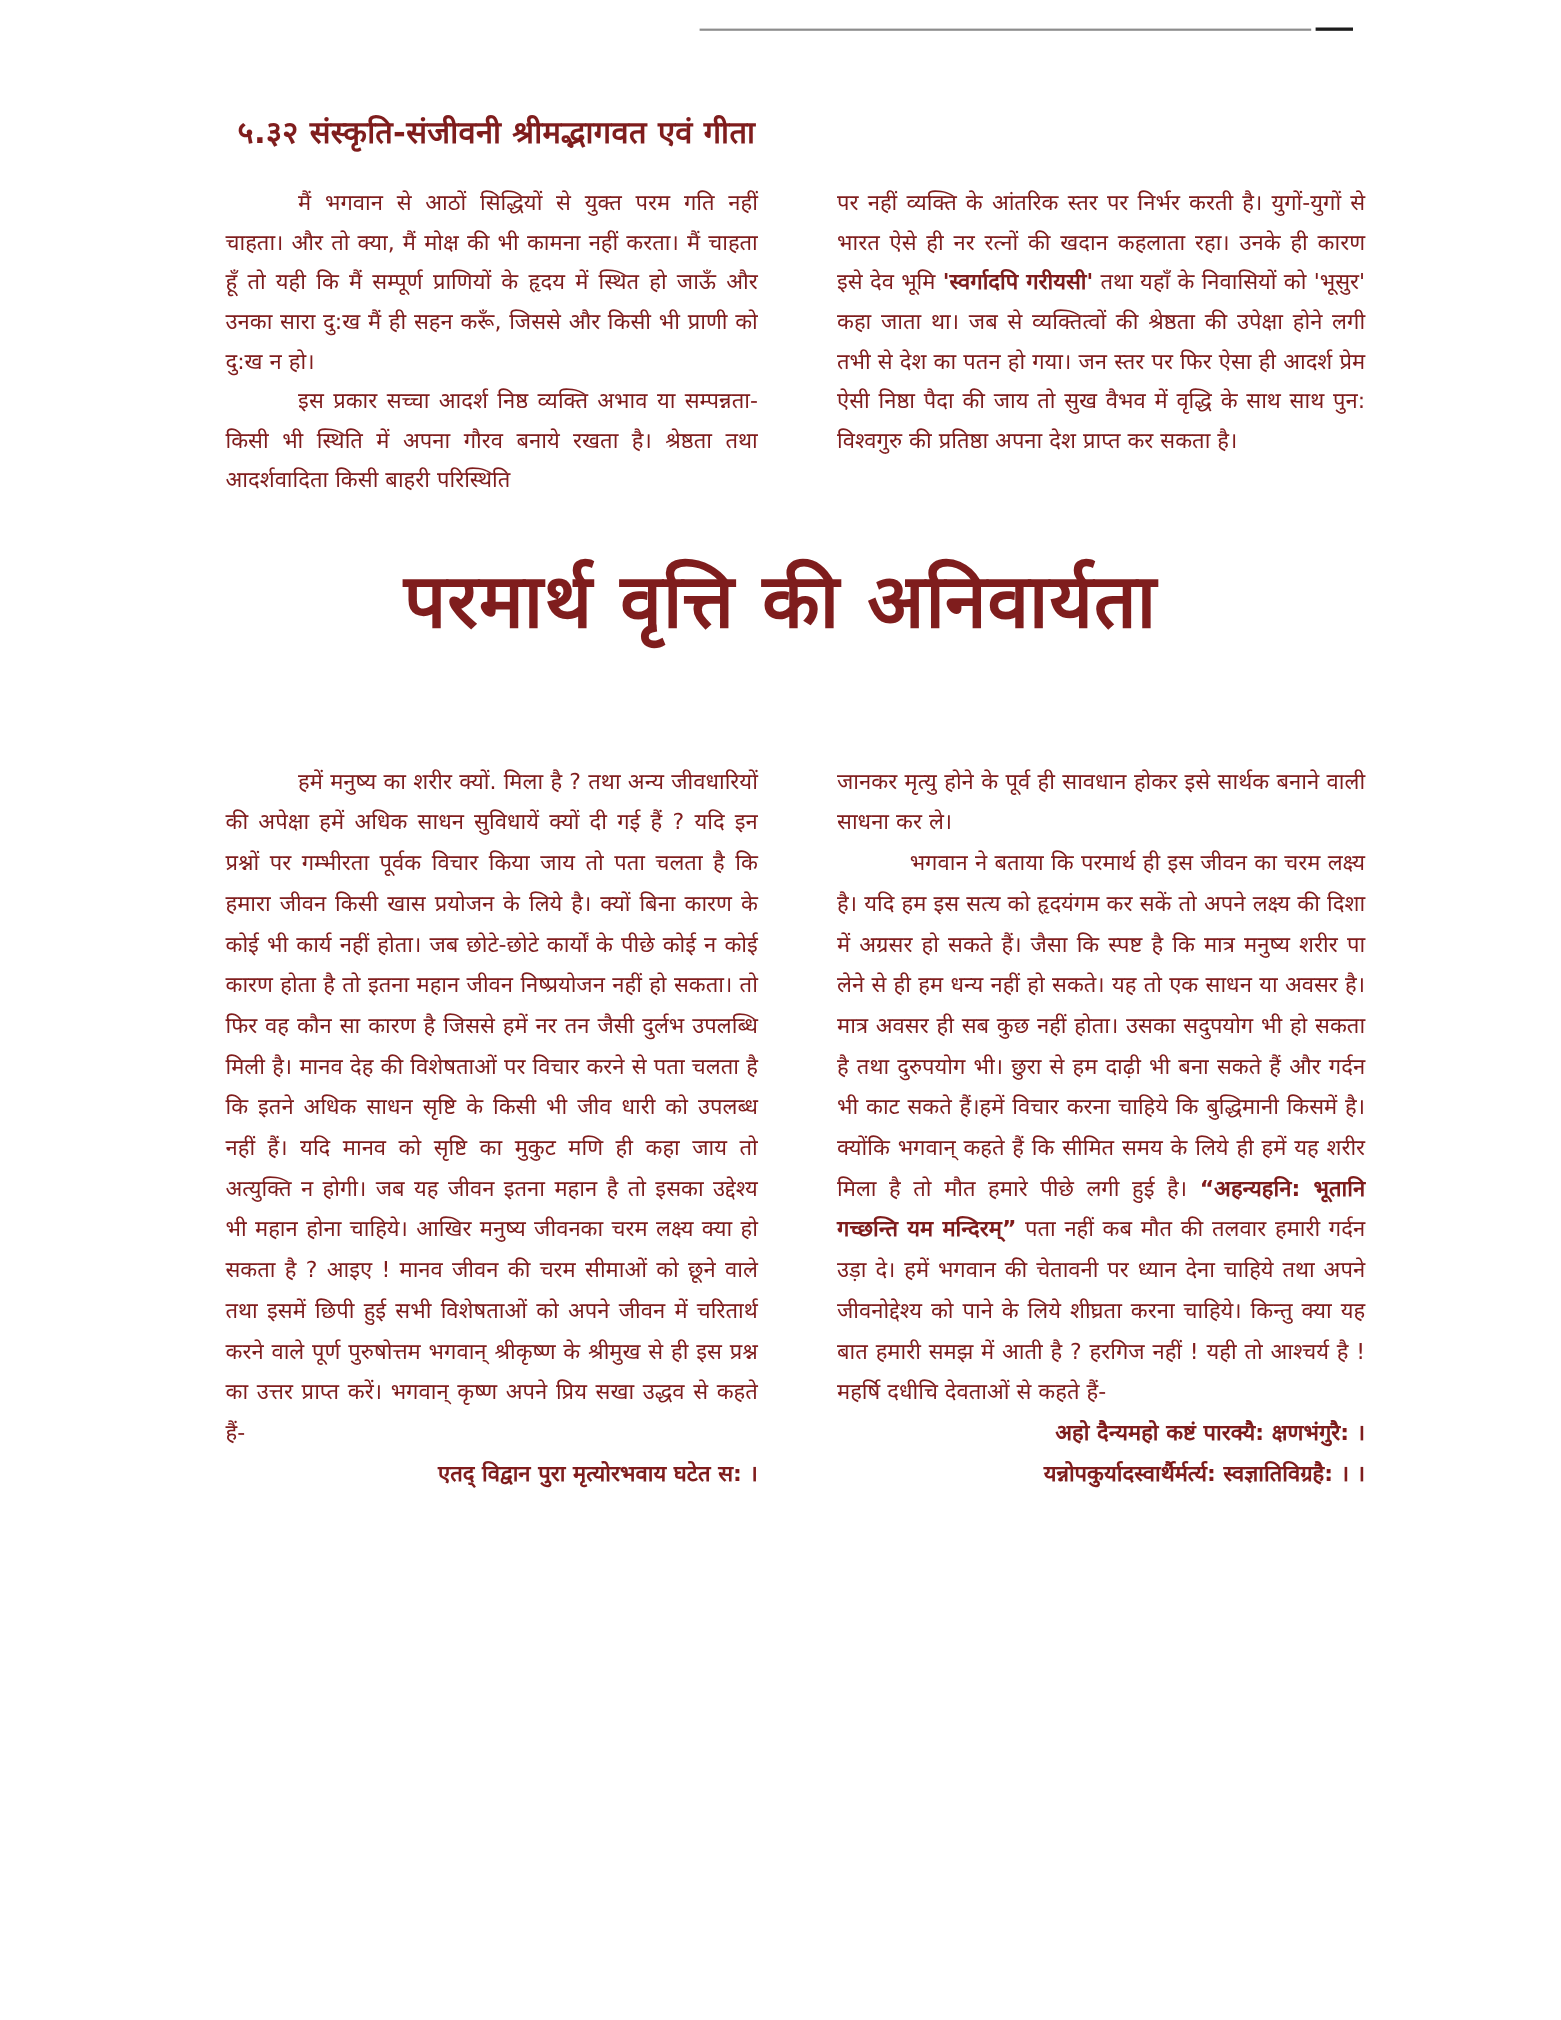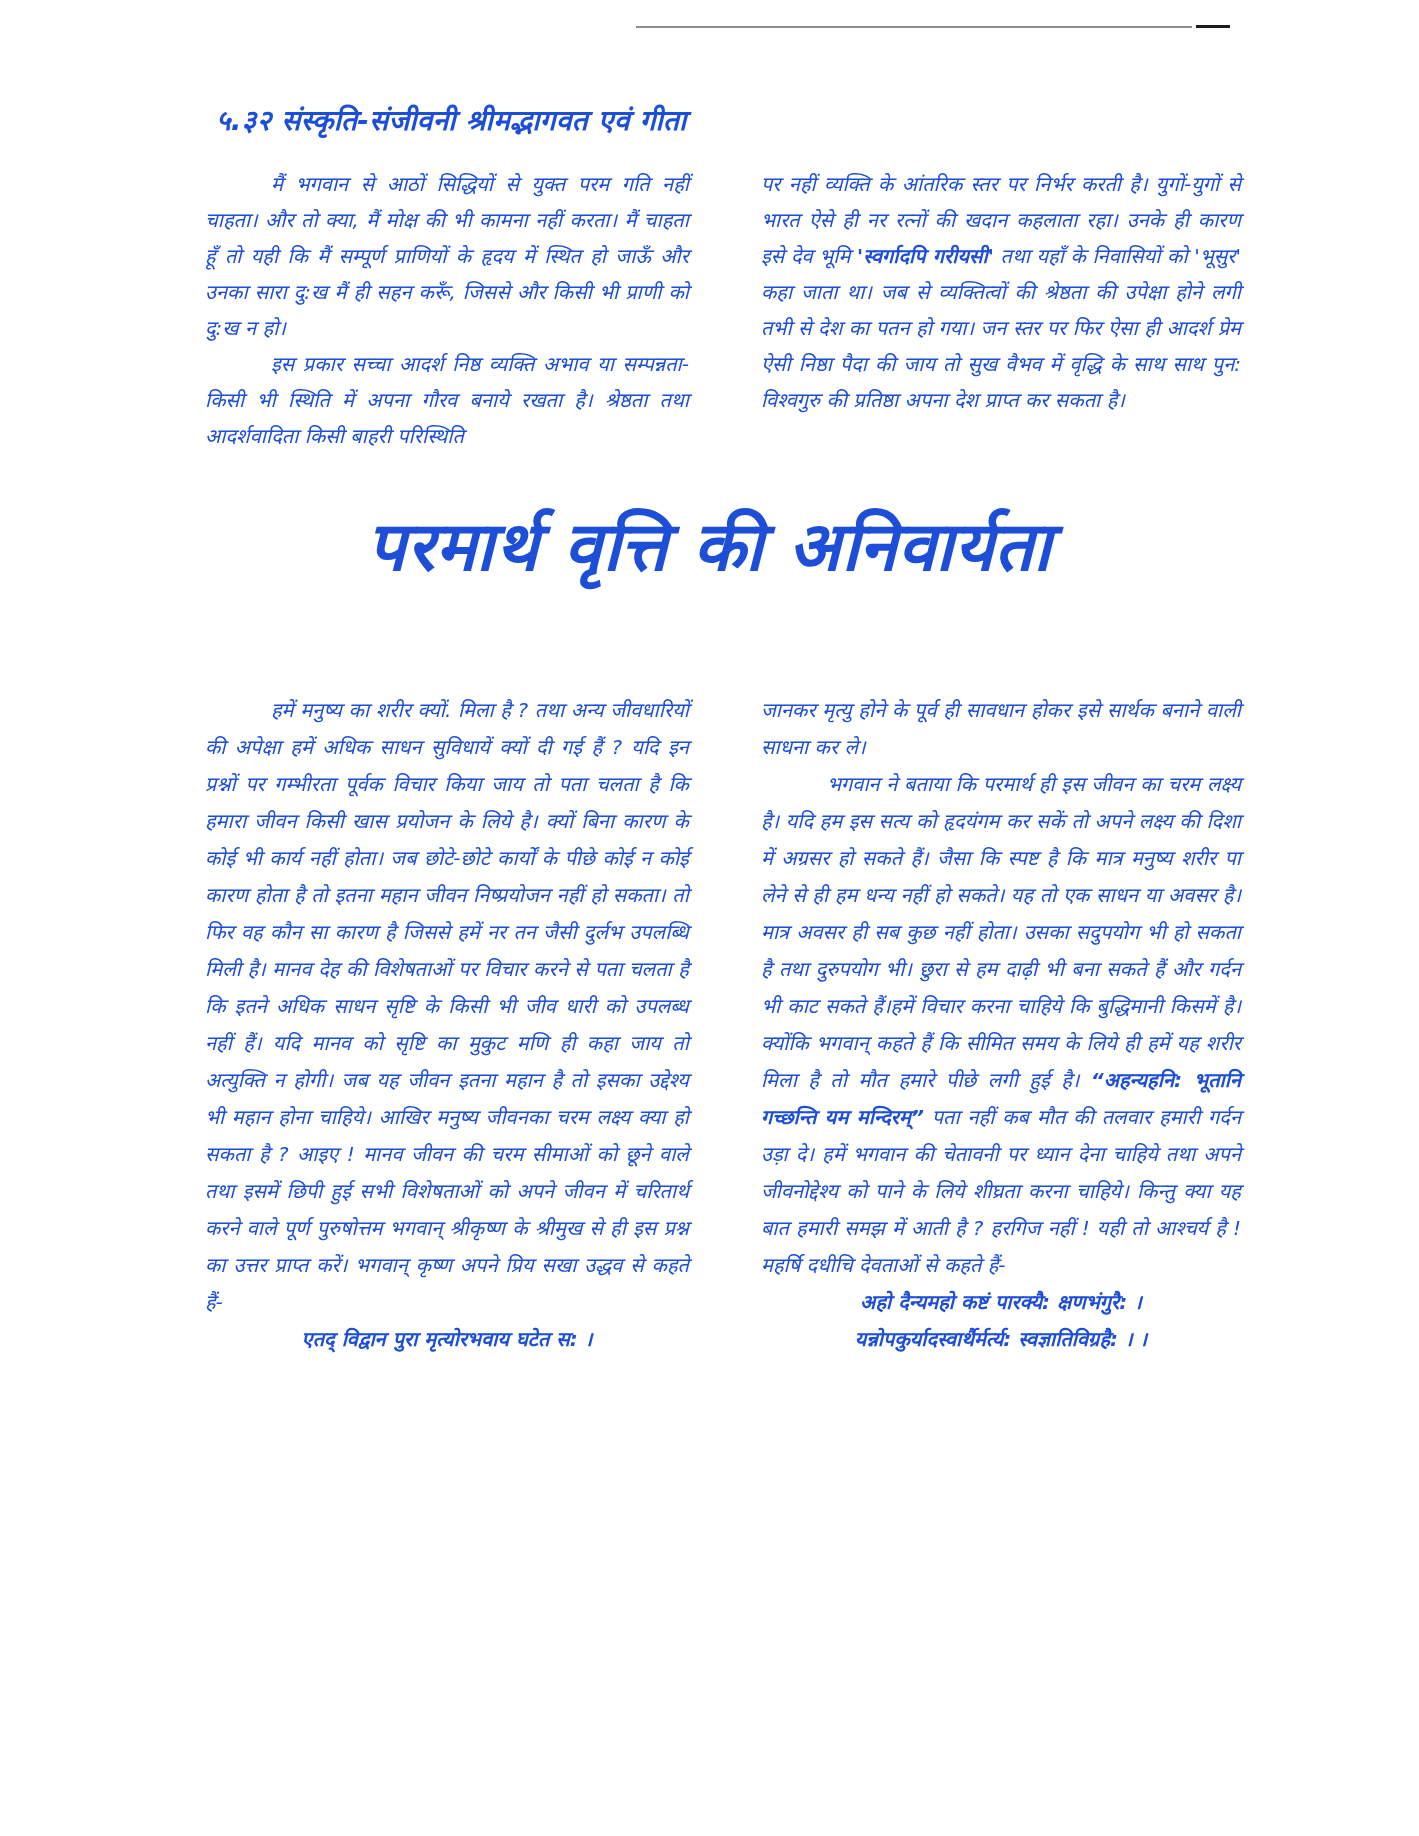--- a/index.html
+++ b/index.html
@@ -5,24 +5,23 @@
   html, body {
     margin: 0;
     padding: 0;
     background: #ffffff;
   }
   .page {
     position: relative;
     width: 1419px;
     height: 1836px;
     background: #ffffff;
-    color: #1d4ed8;
+    color: #7f1d1d;
     font-family: "DejaVu Sans", "Liberation Serif", sans-serif;
     overflow: hidden;
-    font-style: italic;
   }
   .rule {
     position: absolute;
     height: 2px;
     background: #8d8d8d;
   }
   .rule.dark {
     height: 3px;
     background: #1c1c1c;
   }
@@ -50,21 +49,21 @@
   }
   .intro-section .col { line-height: 36px; }
   .article-section .col { line-height: 37px; }
   .col-left  { width: 499px; }
   .col-right { width: 495px; margin-left: 30px; }
   p { margin: 0; }
   p.indent { text-indent: 66px; }
   .bold { font-weight: bold; }
   .shloka {
     font-weight: bold;
-    text-align: center;
+    text-align: right;
   }
   .chapter-title {
     position: absolute;
     top: 497px;
     left: 0;
     width: 1419px;
     text-align: center;
     font-size: 68px;
     font-weight: bold;
     letter-spacing: 1px;

